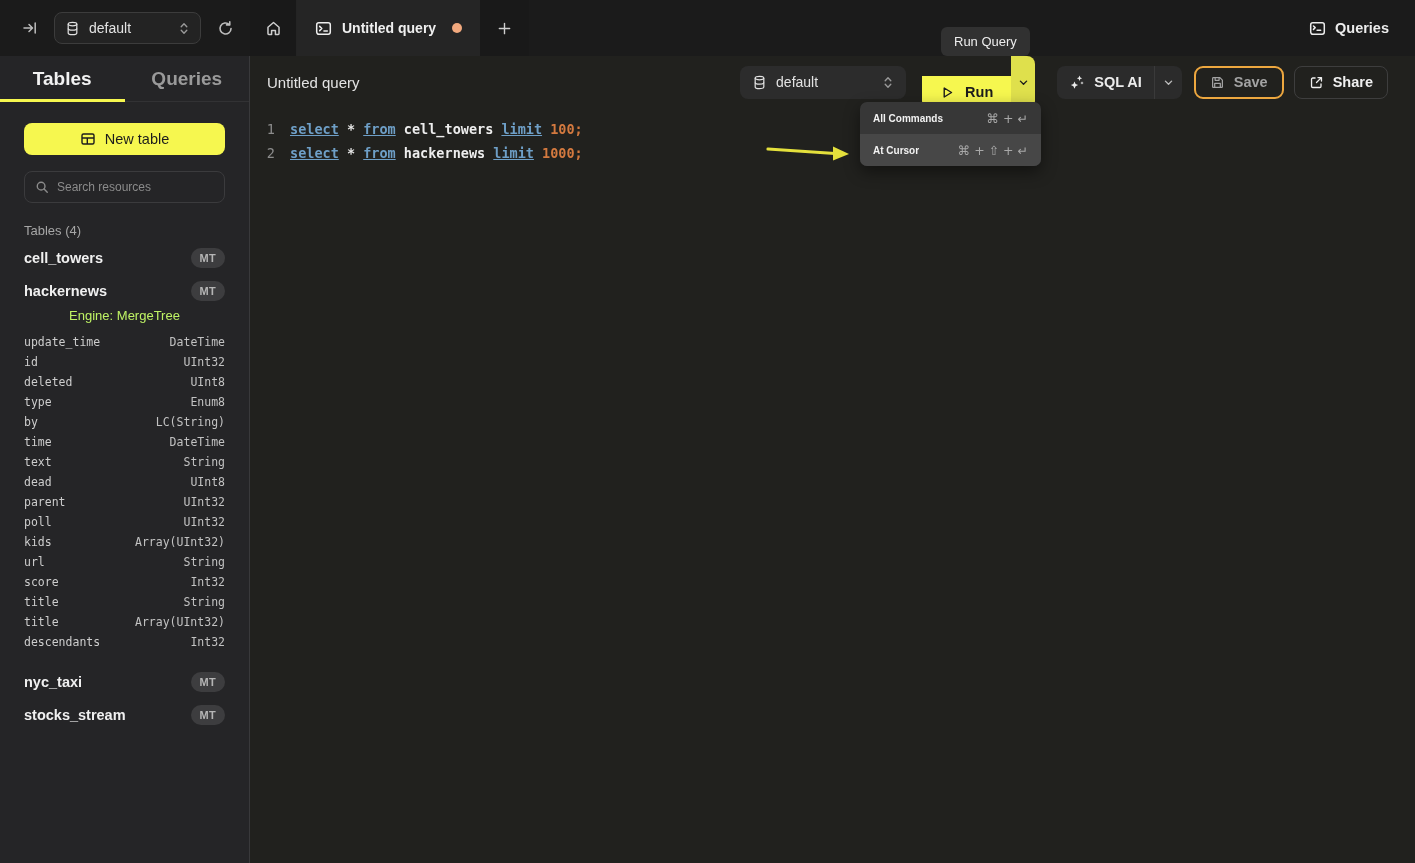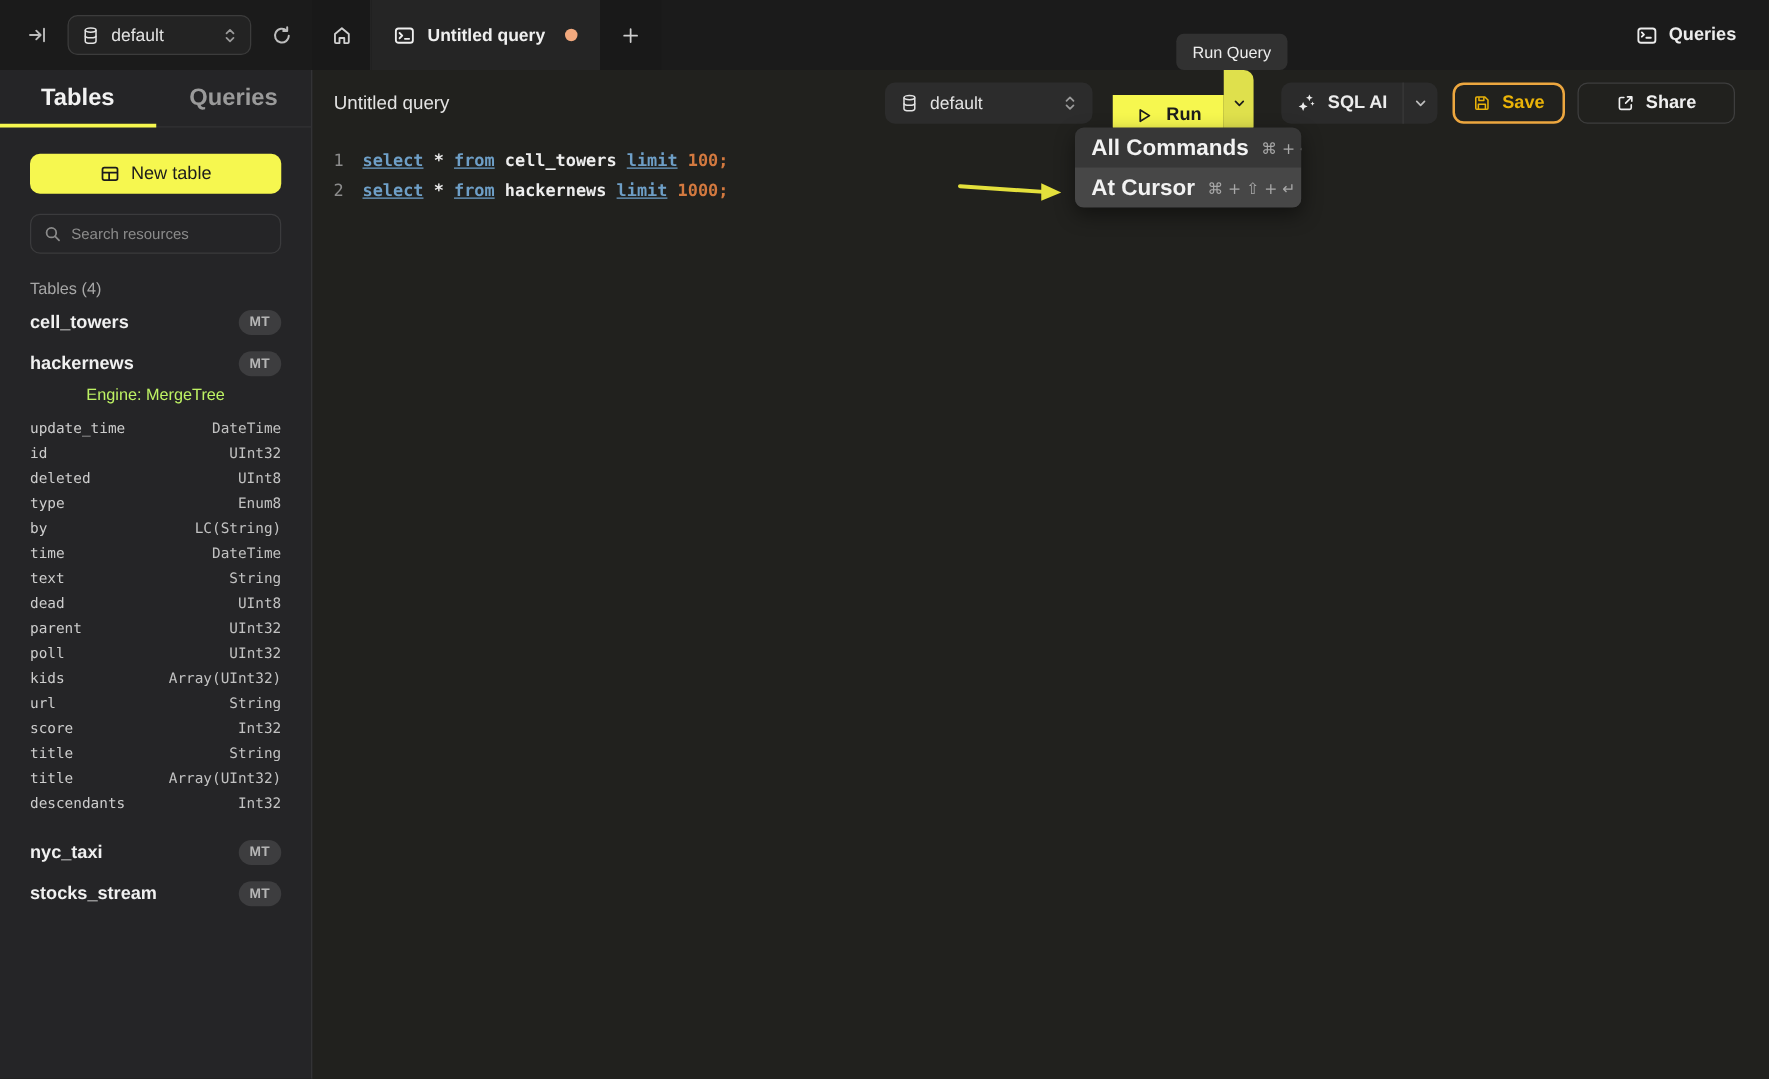--- a/index.html
+++ b/index.html
@@ -56,40 +56,40 @@
   .doc-title { font-size:15px; color:#e3e3e3; }
   .toolbar-right { margin-left:auto; display:flex; align-items:center; }
   .tb-select { width:166px; height:33px; background:#2c2c2c; border-radius:8px; display:flex; align-items:center; gap:9px; padding:0 12px; font-size:14px; color:#e3e3e3; cursor:pointer; }
   .tb-select .updown { margin-left:auto; color:#9a9a9a; }
   .run-split { margin-left:16px; display:flex; border-radius:8px; overflow:hidden; cursor:pointer; }
   .run-main { background:var(--accent,#f6f74f); color:#1c1c1c; display:flex; align-items:center; gap:10px; padding:0 18px; height:33px; font-size:14.5px; font-weight:600;margin-top:20px; }
   .run-caret { background:var(--accent-dark,#dfe04c); width:24px; display:flex; align-items:center; justify-content:center; color:#1c1c1c; }
   .sqlai-btn { margin-left:22px; height:33px; background:#2b2b2b; border-radius:8px; display:flex; align-items:center; cursor:pointer; color:#ececec; font-size:14.5px; font-weight:600; }
   .sqlai-main { display:flex; align-items:center; gap:9px; padding:0 12px 0 12px; }
   .sqlai-caret { width:28px; height:100%; display:flex; align-items:center; justify-content:center; color:#bdbdbd; border-left:1px solid #3a3a3a; }
-  .save-btn { margin-left:12px; height:33px; border:2px solid var(--save-border,#eda73f); background:transparent; border-radius:9px; color:#eab308; font-size:14.5px; font-weight:600; display:flex; align-items:center; gap:9px; padding:0 14px; cursor:pointer; font-family:inherit; }
-  .share-btn { margin-left:10px; height:33px; border:1px solid #3e3e3e; background:transparent; border-radius:8px; color:#f0f0f0; font-size:14.5px; font-weight:600; display:flex; align-items:center; gap:9px; padding:0 30px; cursor:pointer; font-family:inherit; }
+  .save-btn { margin-left:12px; height:33px; border:2px solid var(--save-border,#eda73f); background:transparent; border-radius:9px; color:#a3a3a3; font-size:14.5px; font-weight:600; display:flex; align-items:center; gap:9px; padding:0 14px; cursor:pointer; font-family:inherit; }
+  .share-btn { margin-left:10px; height:33px; border:1px solid #3e3e3e; background:transparent; border-radius:8px; color:#f0f0f0; font-size:14.5px; font-weight:600; display:flex; align-items:center; gap:9px; padding:0 14px; cursor:pointer; font-family:inherit; }
 
   
   .editor { padding-top:9px; cursor:text; }
   .code-line { display:flex; height:24px; align-items:center; font-family:"DejaVu Sans Mono",monospace; font-size:13.5px; }
   .ln { width:25px; text-align:right; color:#8c8c8c; flex:0 0 25px; }
   .code { margin-left:15px; white-space:pre; font-weight:bold; }
   .tok-kw { color:var(--syn-keyword,#6e9fc7); font-weight:bold;text-decoration:underline; }
   .tok-st { color:#e8e8e8; }
   .tok-pl { color:#d6d6d6; }
   .tok-tb { color:#ededed; font-weight:bold; }
   .tok-nu { color:var(--syn-number,#d3793f); font-weight:bold; }
 
   
   .tooltip { position:absolute; left:941px; top:27px; height:29px; background:#313131; border-radius:6px; display:flex; align-items:center; padding:0 13px; font-size:13px; color:#ededed; pointer-events:none; }
   .run-menu { position:absolute; left:860px; top:102px; width:181px; background:#373737; border-radius:7px; overflow:hidden; box-shadow:0 6px 16px rgba(0,0,0,.45); }
   .menu-item { height:32px; display:flex; align-items:center; justify-content:space-between; padding:0 13px; cursor:pointer; }
   .menu-item.highlighted { background:#474747; }
-  .menu-label { font-size:18px; color:#f2f2f2; font-weight:600; white-space:nowrap; }
+  .menu-label { font-size:10px; color:#f2f2f2; font-weight:600; white-space:nowrap; }
   .menu-shortcut { font-size:12.5px; color:#a8a8a8; margin-left:10px; white-space:nowrap; font-family:"DejaVu Sans",sans-serif; }
   .arrow-annotation { position:absolute; left:765px; top:141px; pointer-events:none; }
 
   svg { display:block; }
 </style>
 </head>
 <body>
 
 <header class="topbar">
   <div class="topbar-left">

